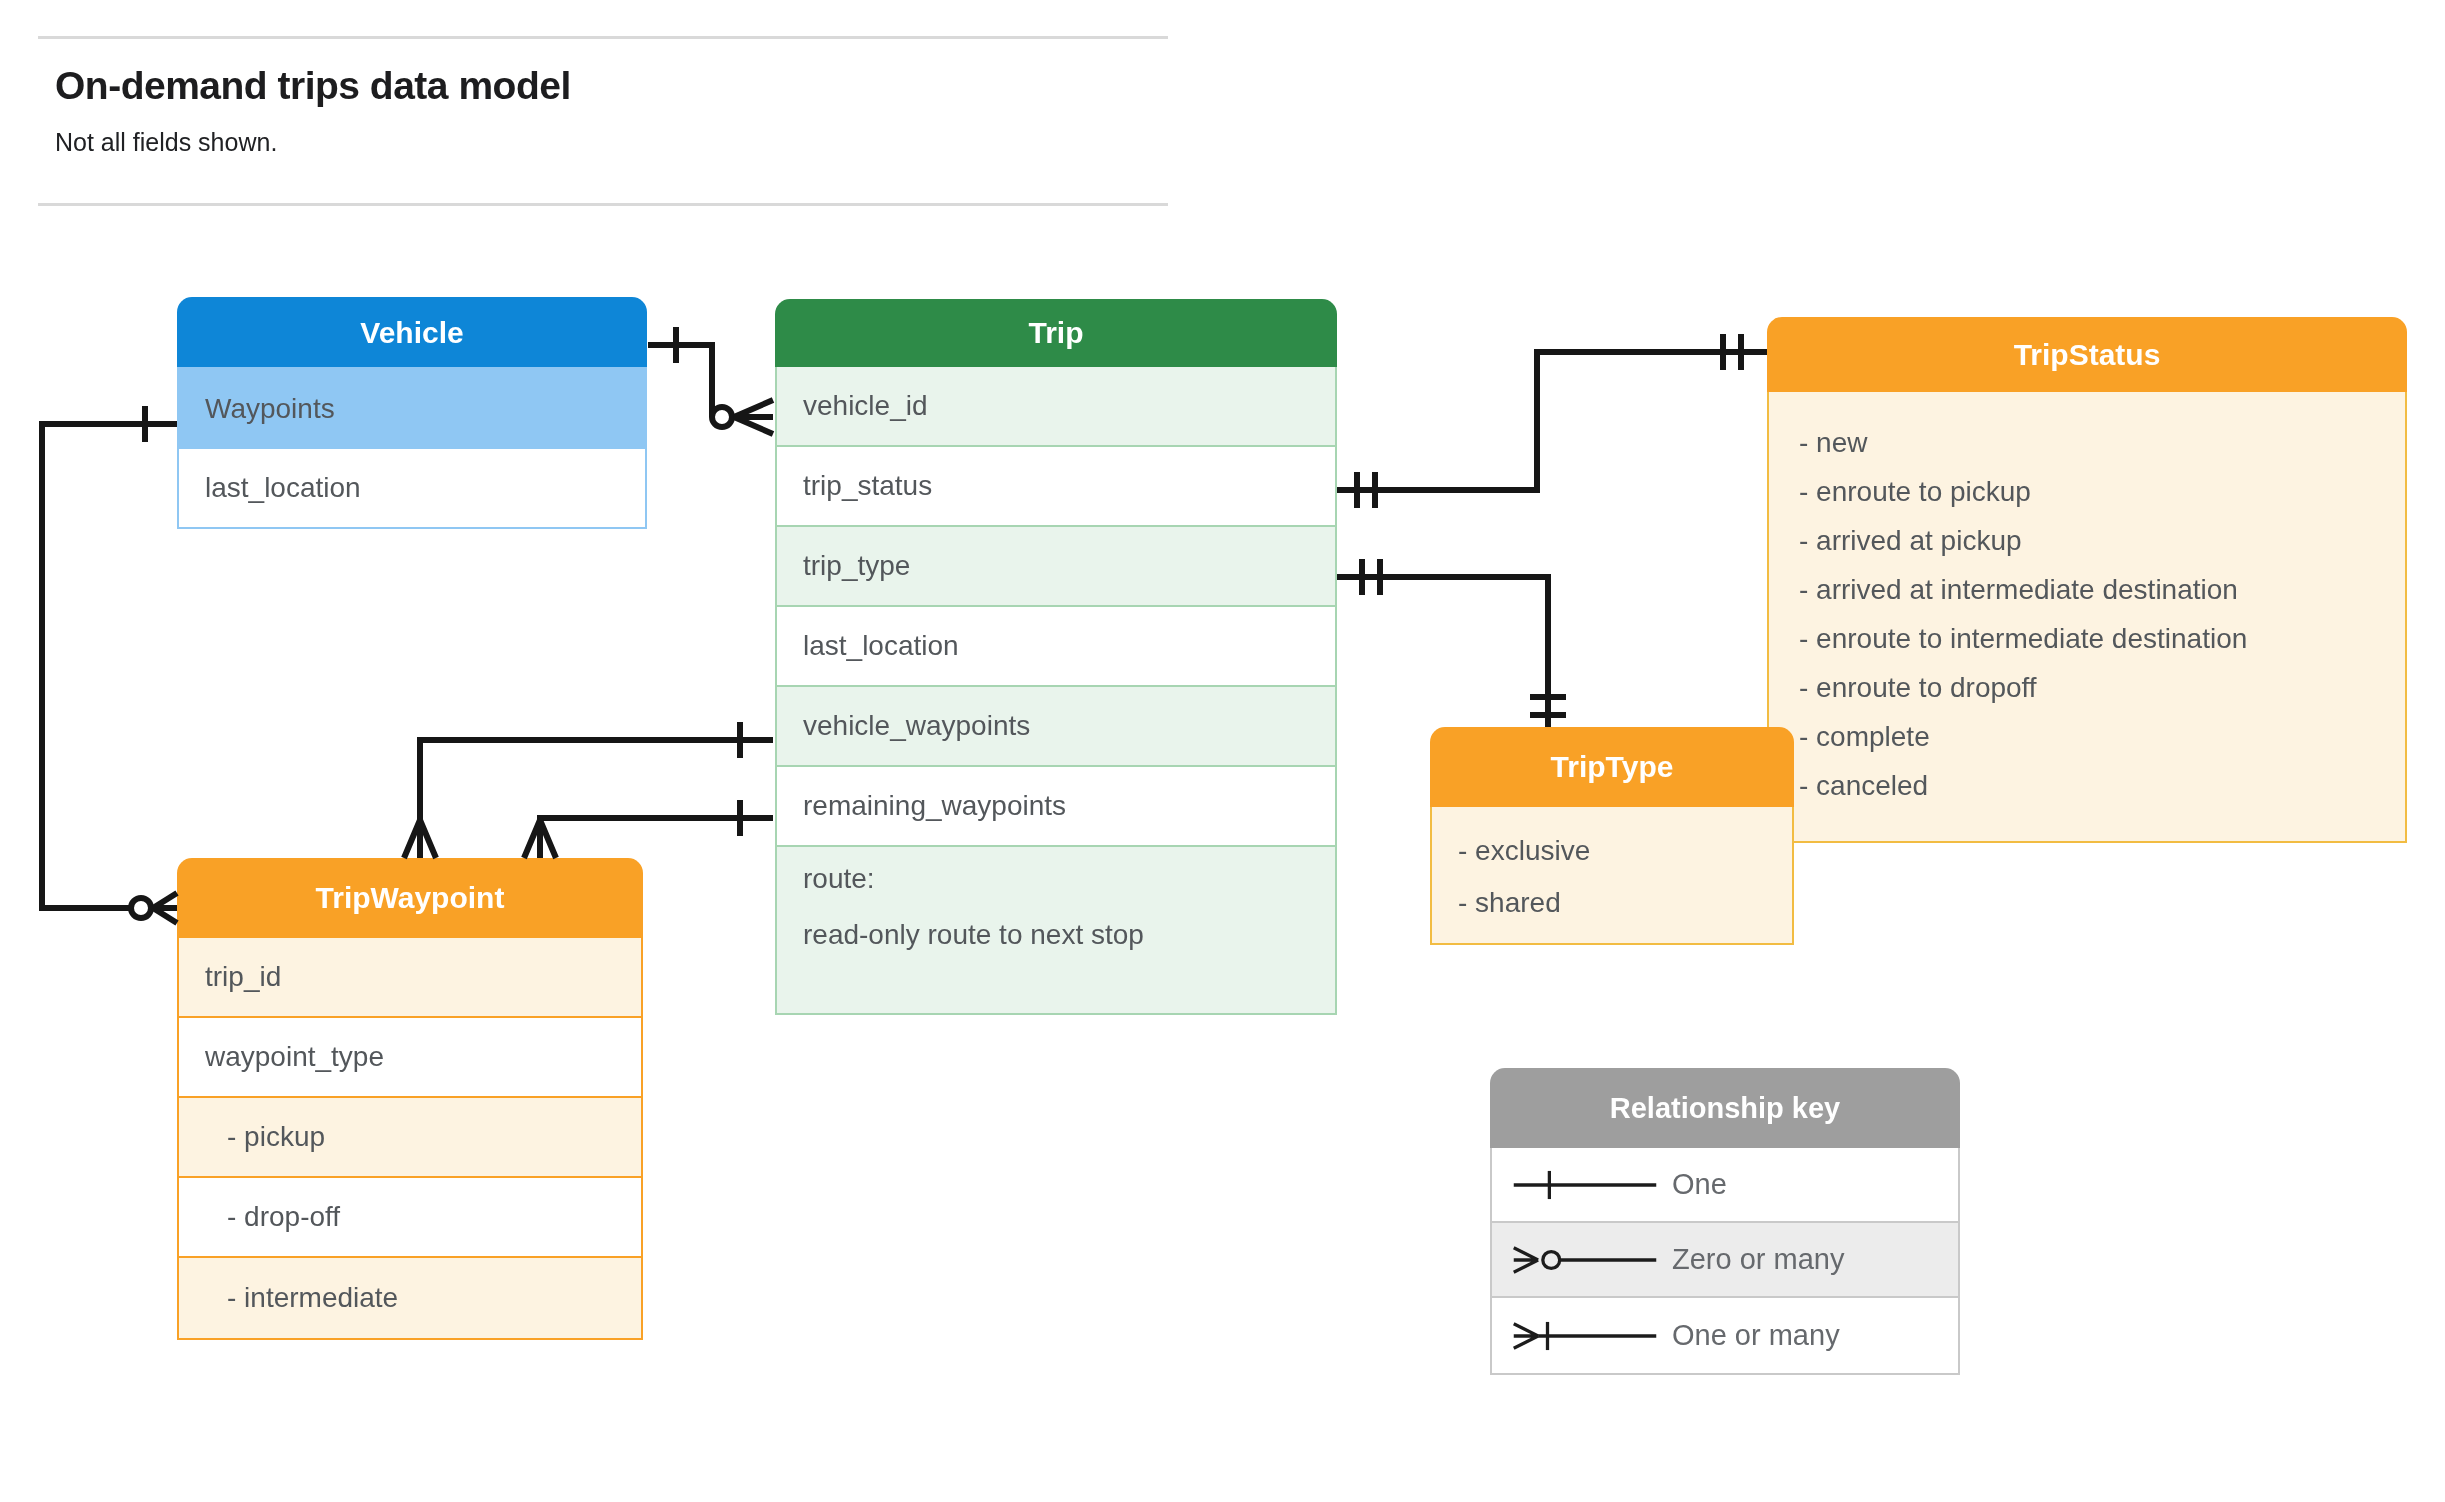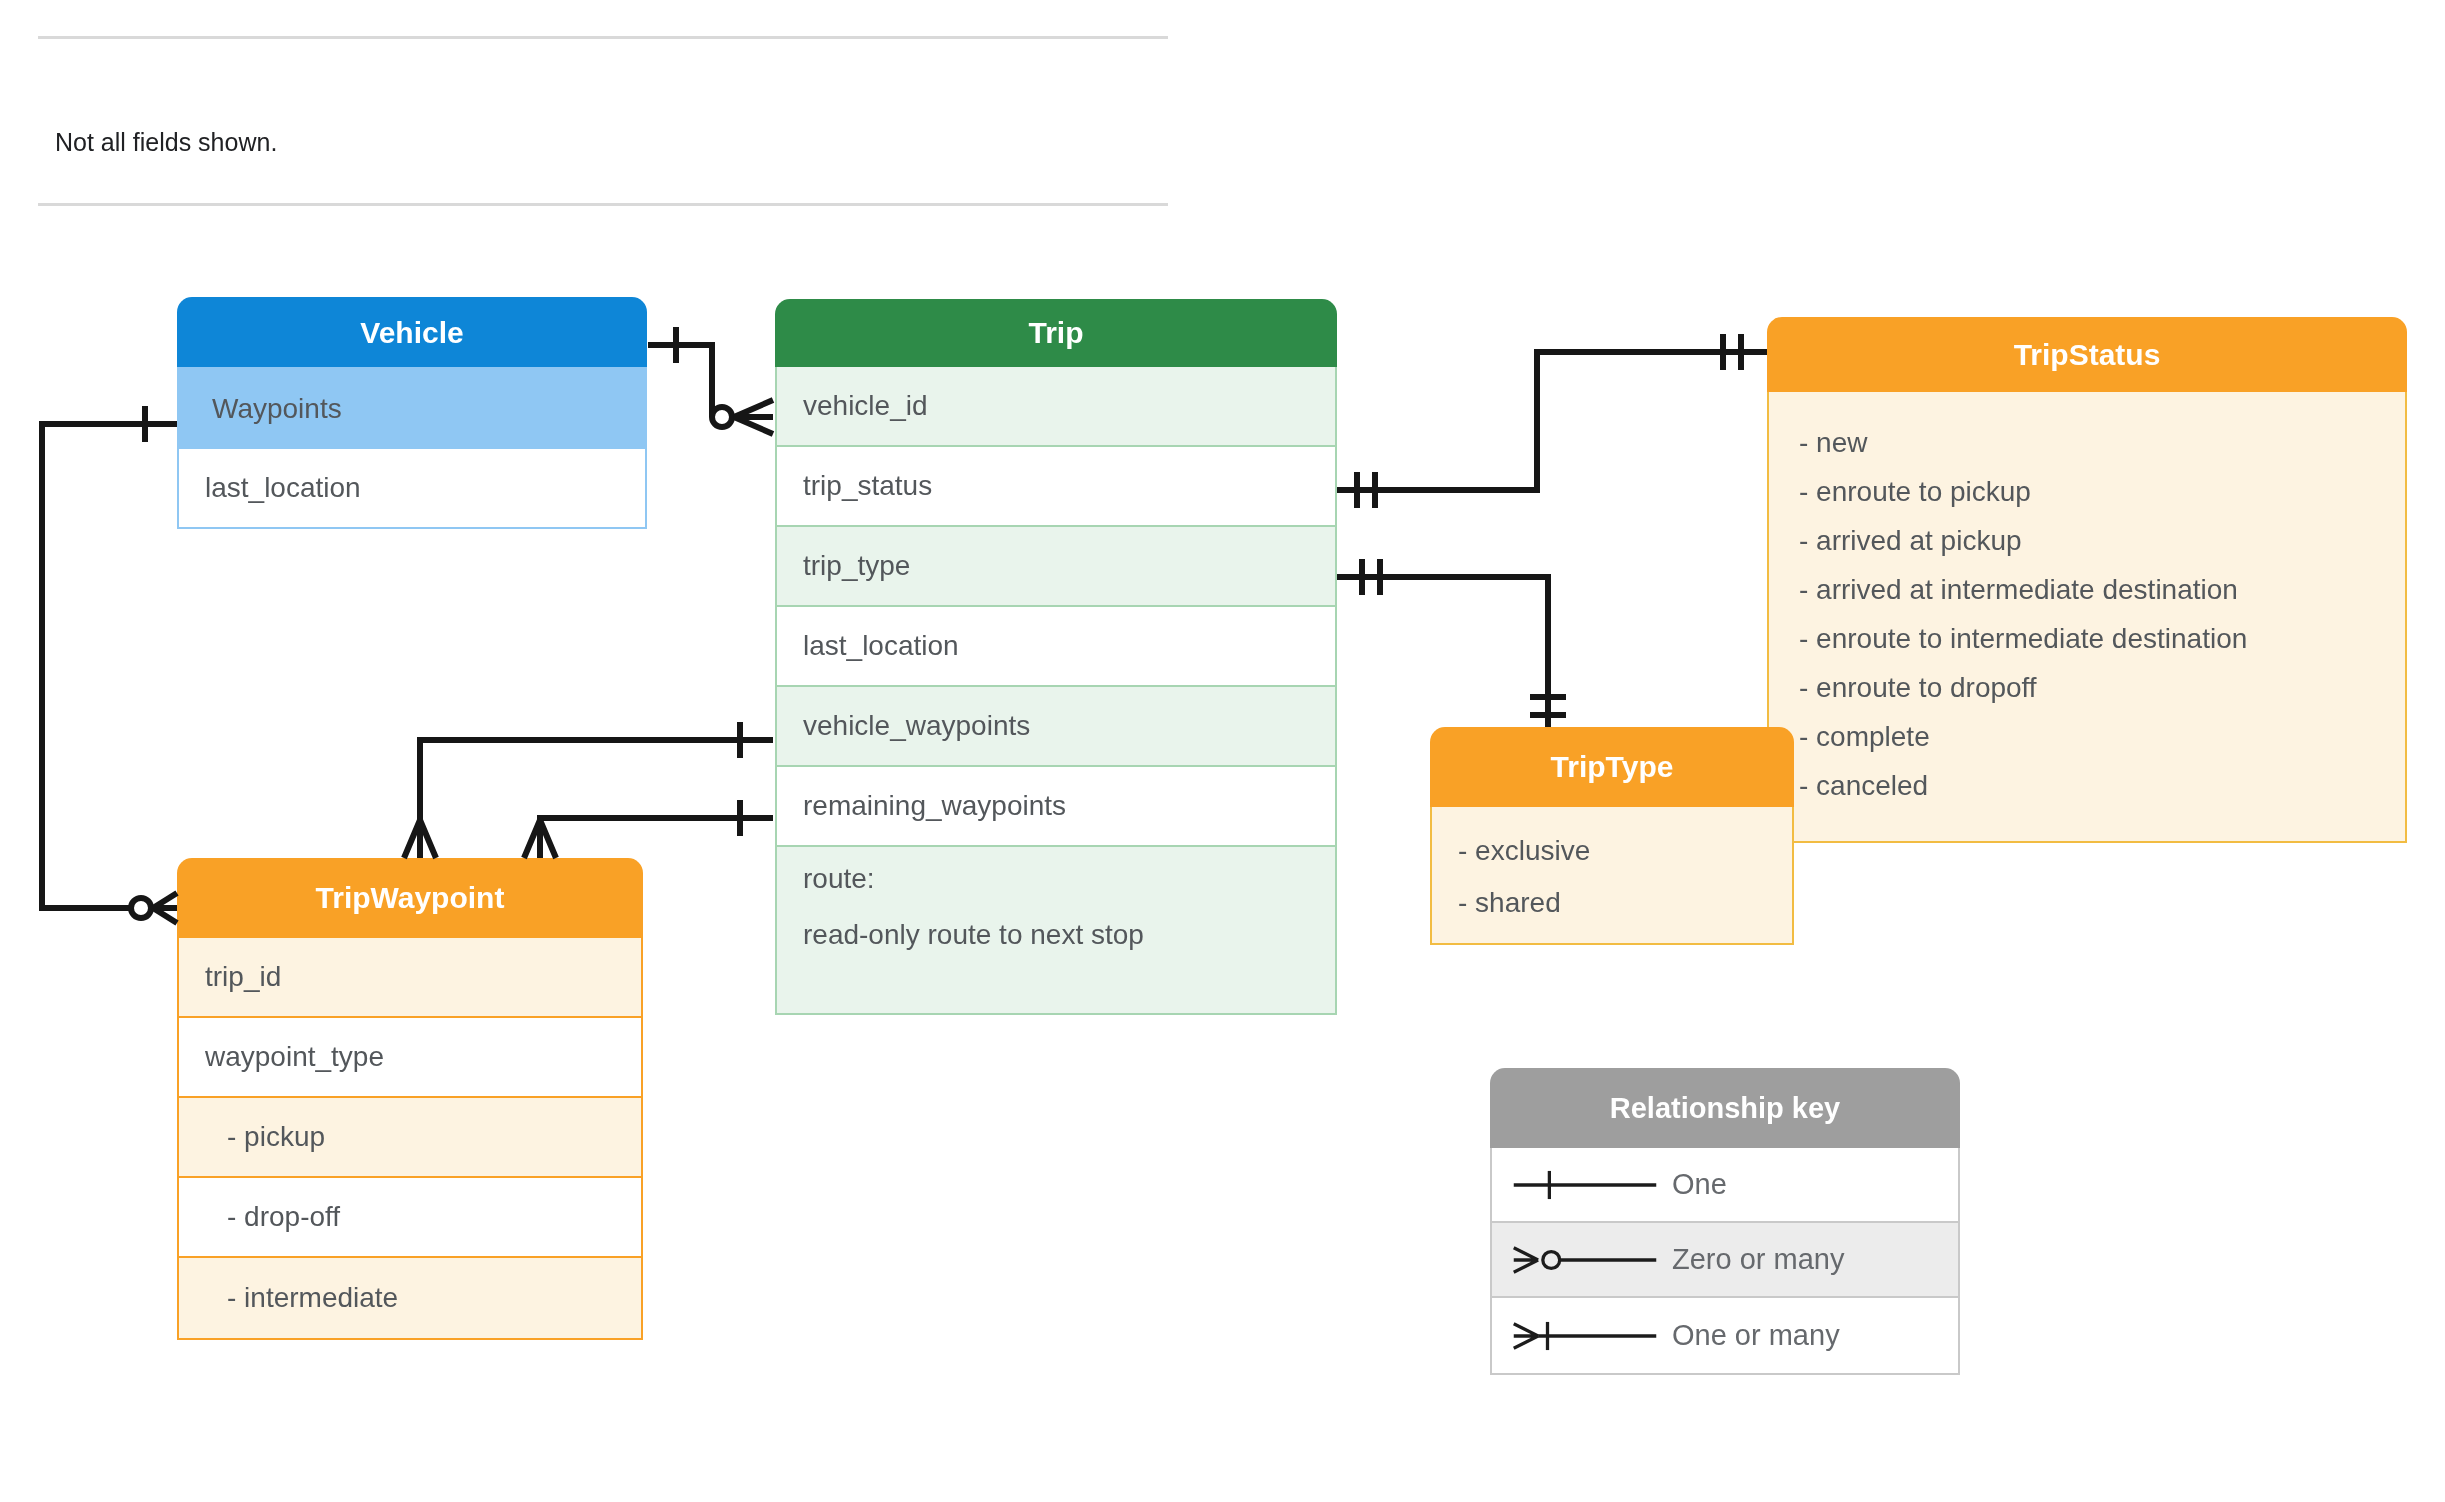--- a/index.html
+++ b/index.html
@@ -15,21 +15,21 @@
   .entity{position:absolute;}
   .hdr{height:75px;border-radius:15px 15px 0 0;display:flex;align-items:center;justify-content:center;
        color:#fff;font-size:30px;font-weight:bold;}
   .row{display:flex;align-items:center;font-size:28px;color:var(--text_field);padding-left:26px;height:80px;box-sizing:border-box;}
 
   
   .vehicle{left:177px;top:297px;width:470px;}
   .vehicle .hdr{height:71px;background:var(--blue);}
   .vehicle .rows{border:2px solid var(--blue_light);border-top:none;}
   .vehicle .row.hl{background:var(--blue_light);height:83px;margin:-1px;width:calc(100% + 2px);
-                   padding-left:34px;box-sizing:content-box;width:auto;}
+                   padding-left:27px;box-sizing:content-box;width:auto;}
   .vehicle .row.plain{background:#fff;height:78px;}
 
   
   .trip{left:775px;top:299px;width:562px;}
   .trip .hdr{height:68px;background:var(--green);}
   .trip .rows{border:2px solid var(--green_border);border-top:none;}
   .trip .row{border-bottom:2px solid var(--green_border);}
   .trip .row:last-child{border-bottom:none;}
   .trip .row.alt{background:var(--green_light);}
   .trip .row.route{display:block;height:166px;padding-top:4px;}
@@ -67,20 +67,21 @@
   .legend .lbl{margin-left:12px;font-size:29px;color:#66696D;}
 
   .wires{position:absolute;left:0;top:0;width:2445px;height:1502px;pointer-events:none;}
 </style>
 </head>
 <body>
 
 <div class="canvas">
 
   <div class="rule rule-top"></div>
+  <h1 class="page-title">On-demand trips data model</h1>
   <p class="page-subtitle">Not all fields shown.</p>
   <div class="rule rule-bottom"></div>
 
   <div class="entity vehicle">
     <div class="hdr">Vehicle</div>
     <div class="rows">
       <div class="row hl">Waypoints</div>
       <div class="row plain">last_location</div>
     </div>
   </div>

